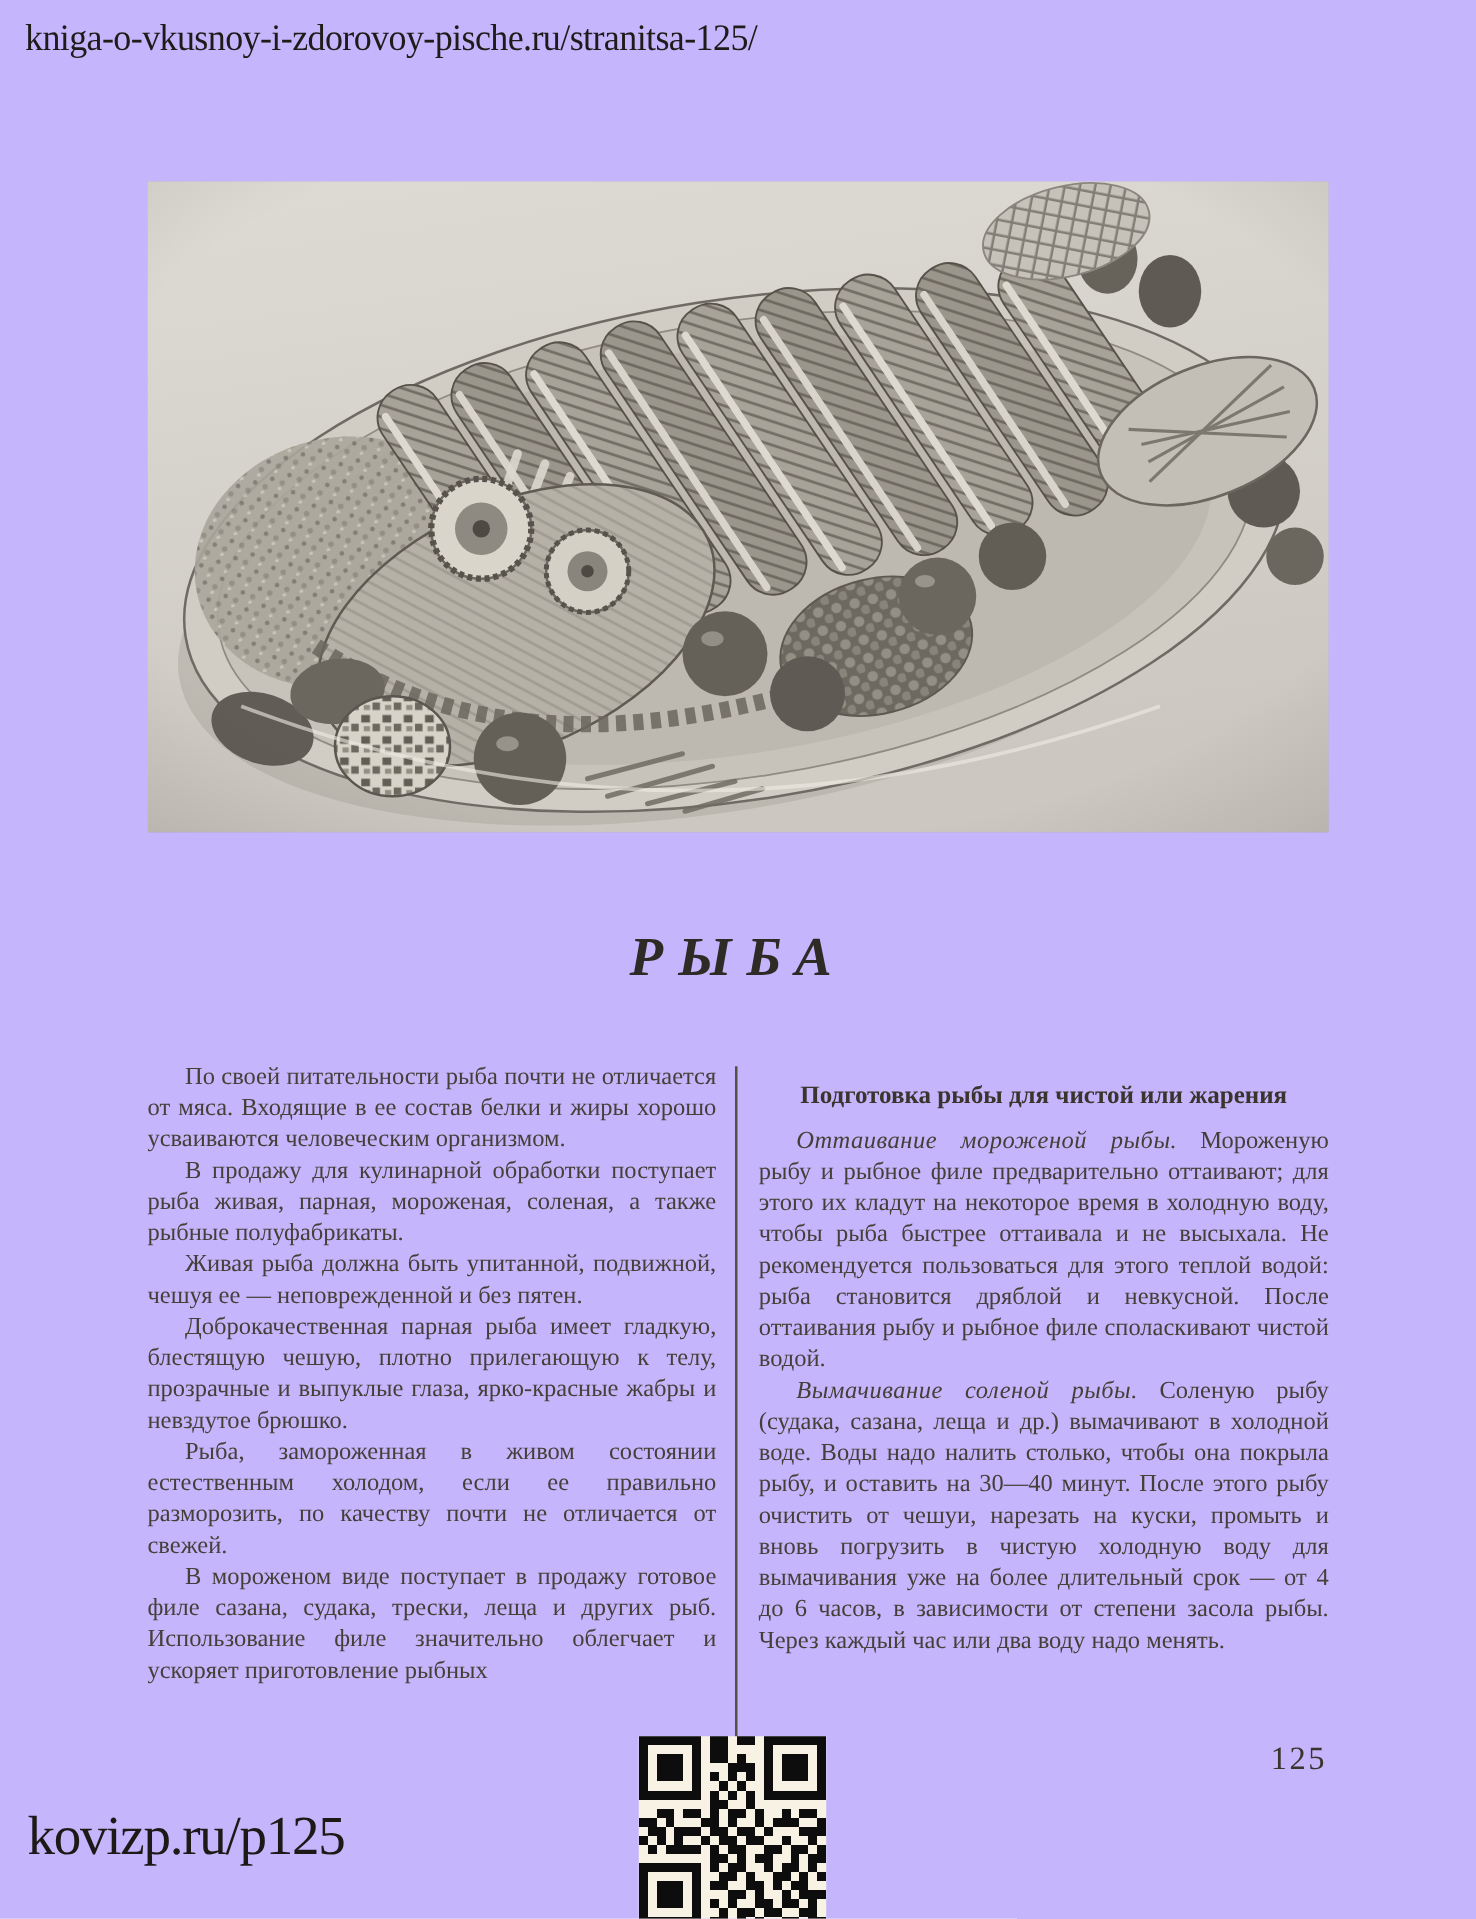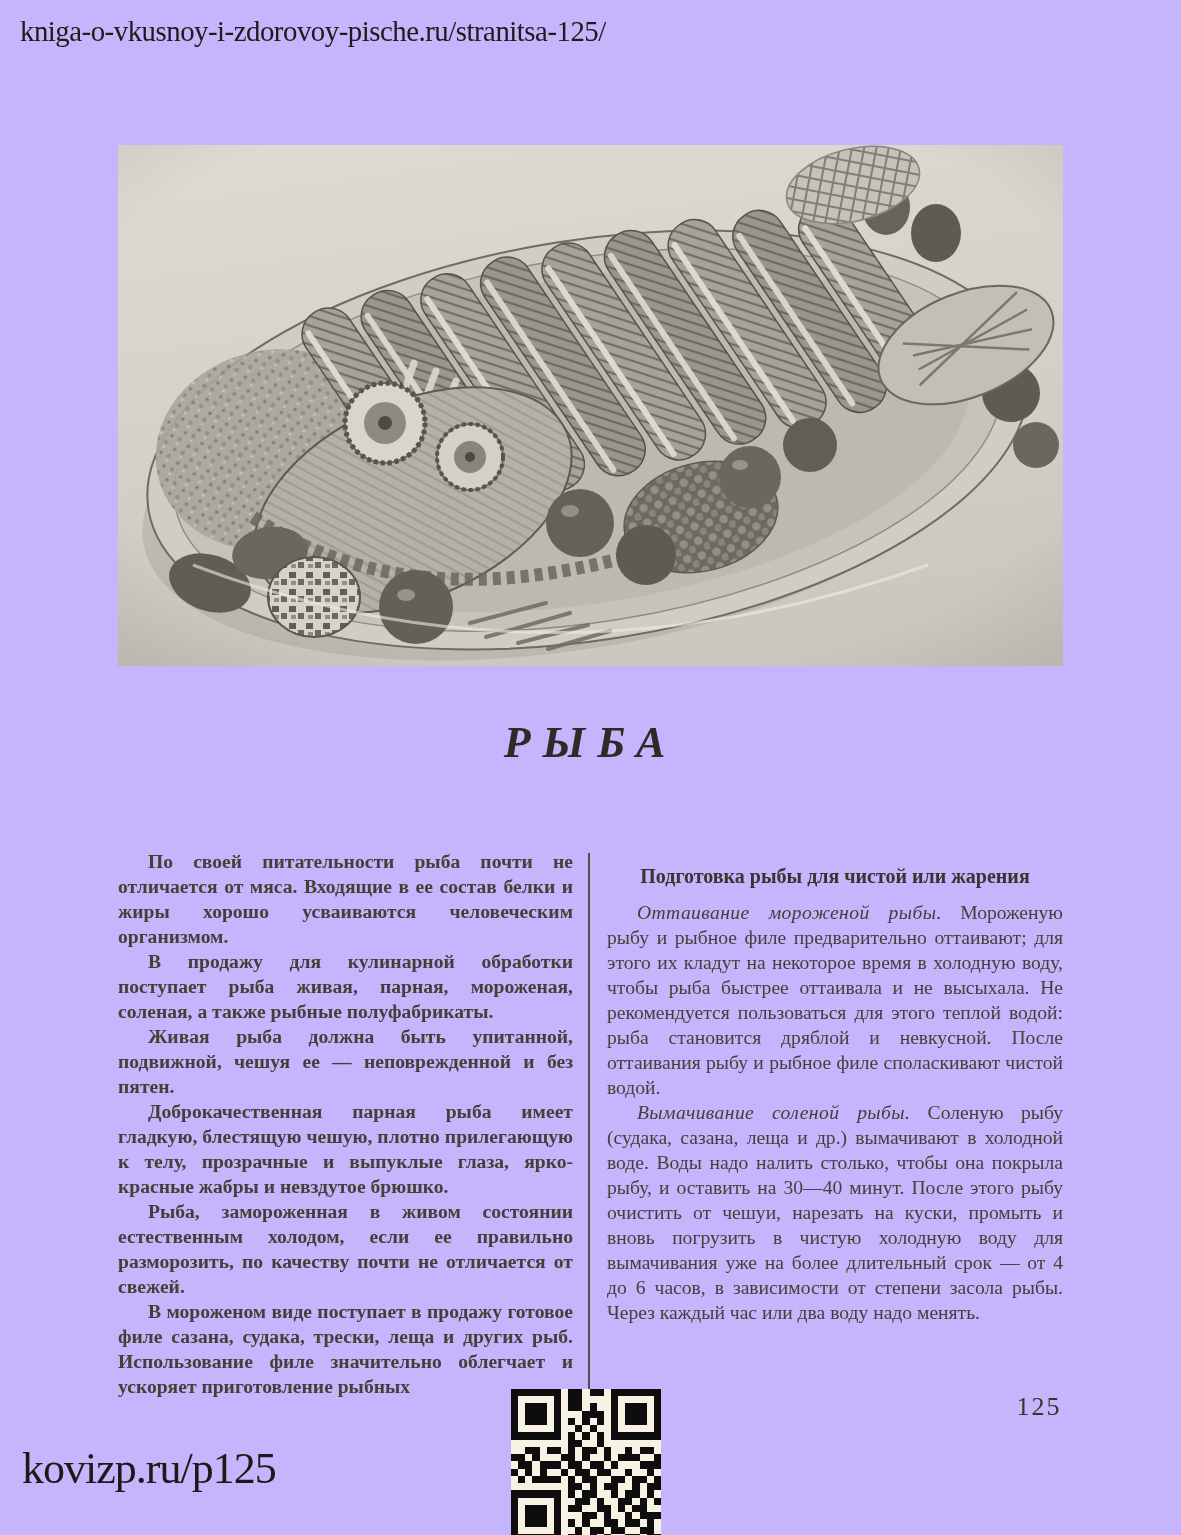--- a/index.html
+++ b/index.html
@@ -17,32 +17,32 @@
     color:#1e1b18;
     transform:scaleX(.96);transform-origin:left top;
     white-space:nowrap;
   }
   .photo{
     position:absolute;left:118px;top:145px;width:945px;height:521px;
     box-shadow:inset 0 0 50px rgba(70,62,50,.10);
   }
   .photo svg{display:block;width:100%;height:100%;}
   h1.title{
-    position:absolute;left:0;right:0;top:717px;margin:0;
+    position:absolute;left:0;right:0;top:740px;margin:0;
     text-align:center;
     font-size:44px;font-weight:bold;font-style:italic;
     letter-spacing:12px;padding-left:0;
     color:#2e2a25;
   }
   .col{
     position:absolute;top:849px;
     font-size:19.6px;line-height:25px;
     text-align:justify;
   }
-  .col-left{left:118px;width:455px;font-weight:bold;}
+  .col-left{left:118px;width:455px;}
   .col-right{left:607px;width:456px;}
   .col p{margin:0;text-indent:30px;}
   .col p.noindent{text-indent:0;}
   .col h3{
     margin:15px 0 11px 0;
     font-size:20px;font-weight:bold;
     text-align:center;text-indent:0;
     color:#3a342d;
   }
   .col em{font-style:italic;letter-spacing:.4px;margin-top:16px;}

